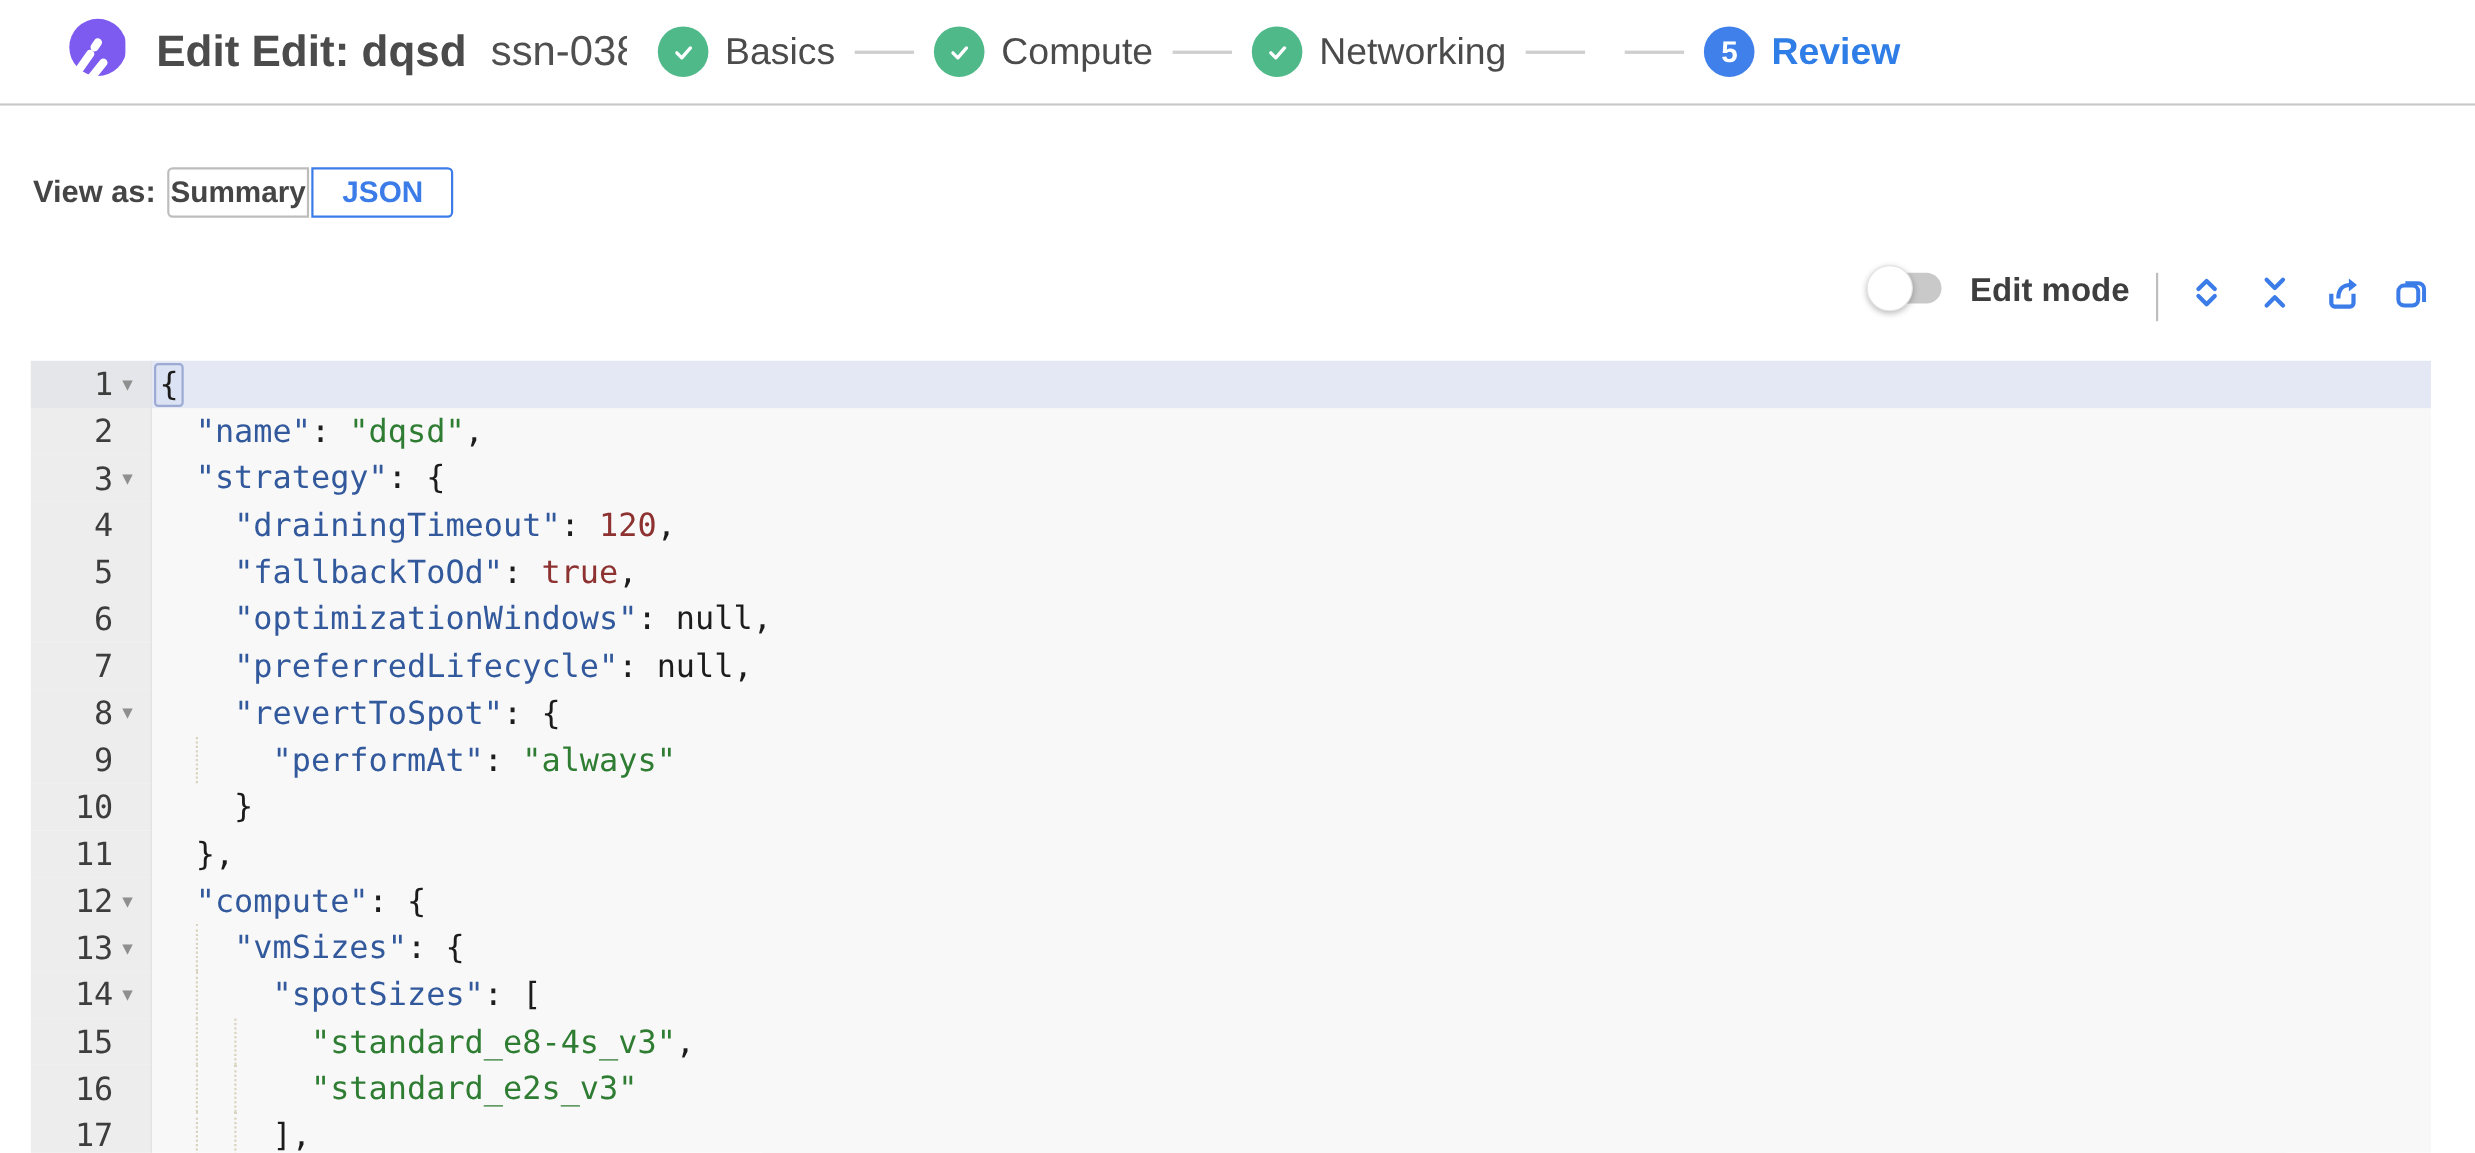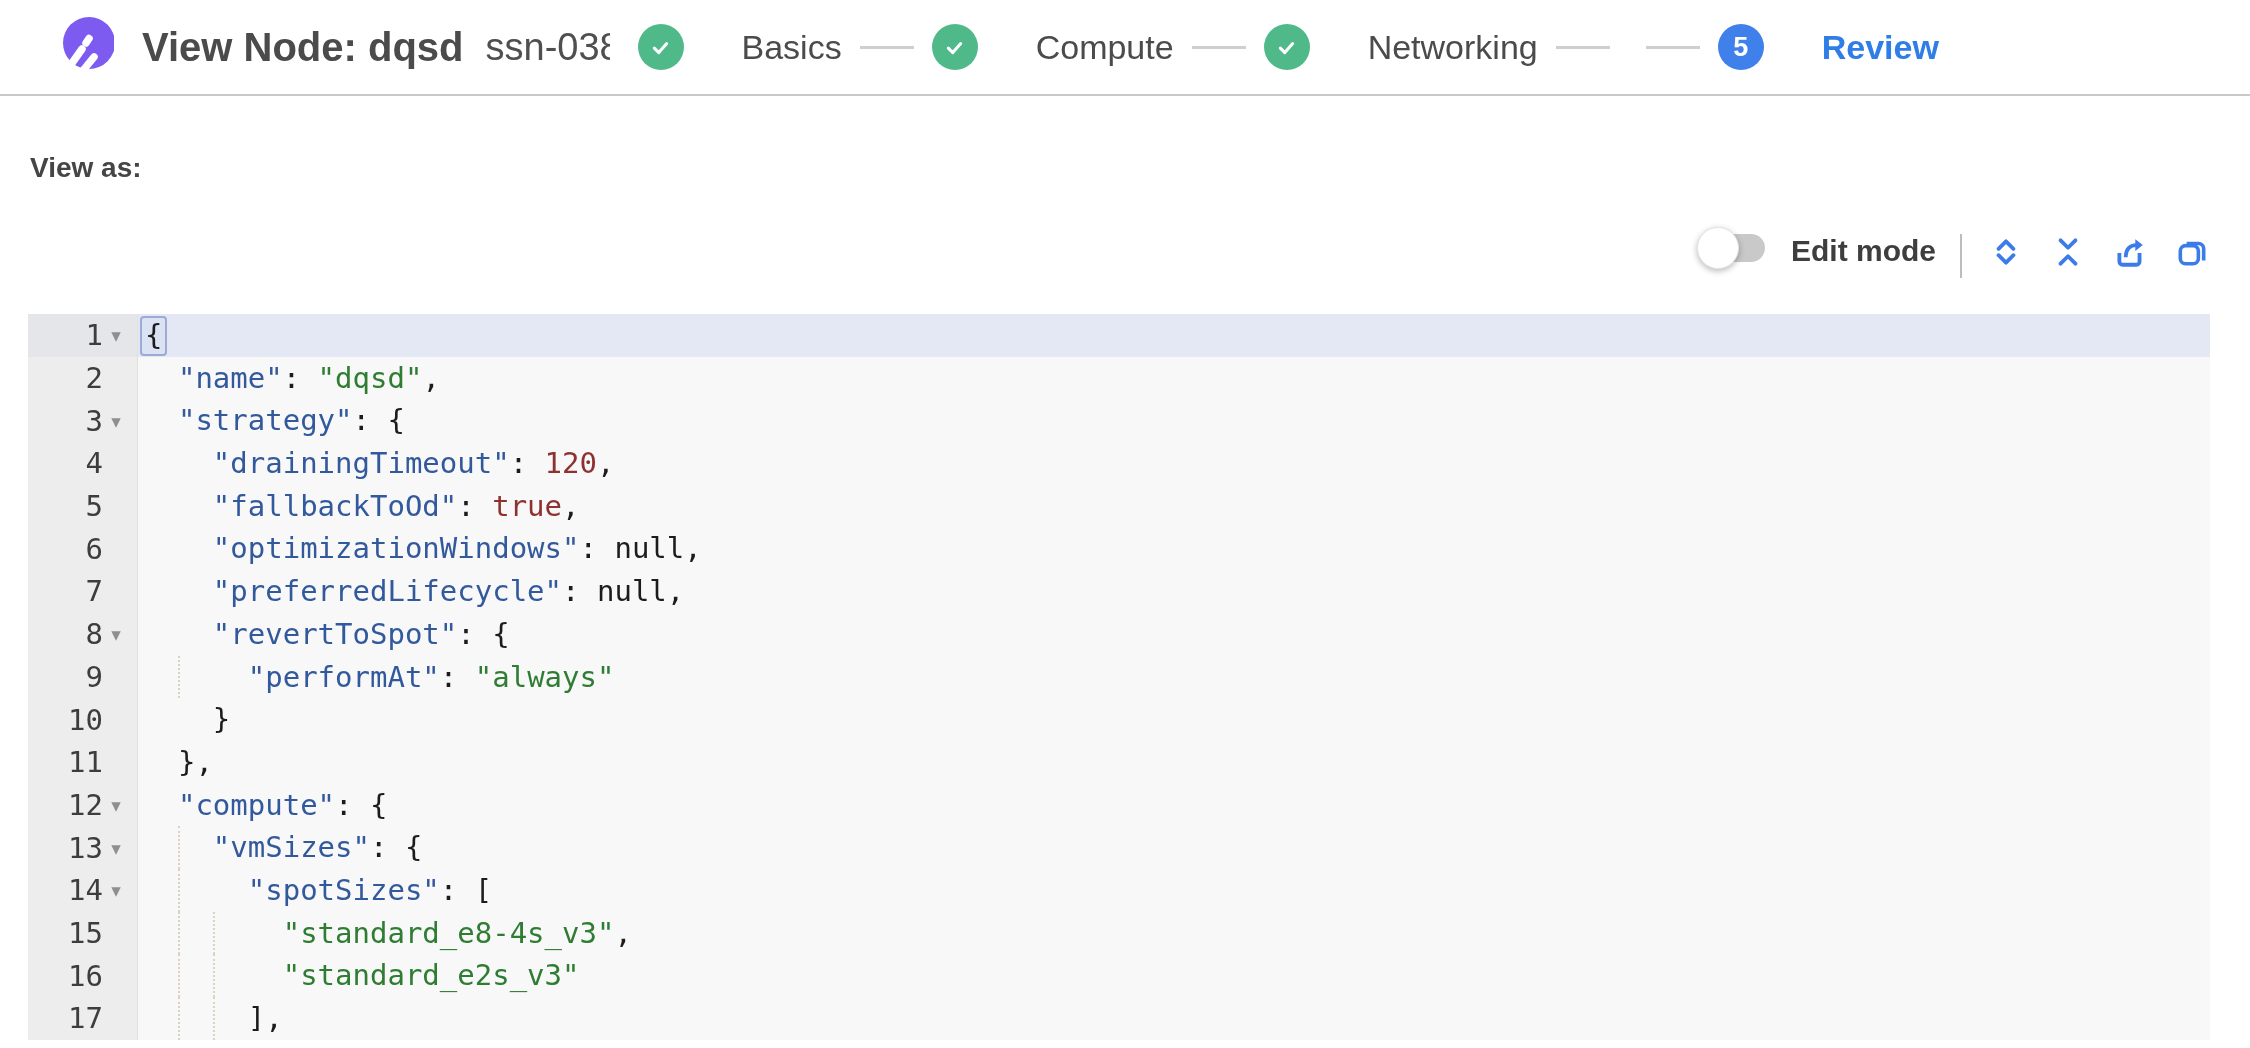--- a/index.html
+++ b/index.html
@@ -7,21 +7,21 @@
               font-family:"Liberation Sans", sans-serif; }
 
   
   .header { height:96px; border-bottom:2px solid #c9c9c9; display:flex;
             align-items:center; padding-left:56px; background:#fff; }
   .logo { width:58px; height:62px; margin-right:28px; flex:0 0 auto; }
   .page-title { font-size:40px; font-weight:bold; color:#4b4b4b; white-space:nowrap; }
   .subtitle-clip { margin-left:22px; width:124px; overflow:hidden; white-space:nowrap;
                    font-size:38px; color:#4f4f4f; flex:0 0 auto; }
   .steps { display:flex; align-items:center; margin-left:28px; }
-  .step { display:flex; align-items:center; cursor:pointer;gap:43px; }
+  .step { display:flex; align-items:center; cursor:pointer; }
   .step-circle { width:46px; height:46px; border-radius:50%; display:flex;
                  align-items:center; justify-content:center; flex:0 0 auto; }
   .step-circle.done { background:var(--step-done-green); }
   .step-circle.current { background:var(--step-active-blue); color:#fff;
                          font-weight:bold; font-size:27px; }
   .step-label { margin-left:15px; font-size:34px; color:#4b4b4b; white-space:nowrap; }
   .step.active .step-label { color:var(--review-blue); font-weight:700; }
   .connector { width:54px; height:3px; background:#cfcfcf; margin:0 18px; }
 
   
@@ -73,21 +73,21 @@
 </head>
 <body>
 
 <div class="header">
   <svg class="logo" viewBox="0 0 58 62">
     <circle cx="33" cy="27" r="26" fill="#7d5af0"></circle>
     <line x1="9" y1="57" x2="26" y2="33" stroke="#fff" stroke-width="7.5" stroke-linecap="round"></line>
     <line x1="25" y1="57" x2="38" y2="41" stroke="#fff" stroke-width="7.5" stroke-linecap="round"></line>
     <line x1="30" y1="27" x2="33" y2="22.5" stroke="#fff" stroke-width="7.5" stroke-linecap="round"></line>
   </svg>
-  <h1 class="page-title">View Node: dqsd</h1>
+  <h1 class="page-title">Edit Edit: dqsd</h1>
   <div class="subtitle-clip">ssn-038</div>
   <nav class="steps">
       <div class="step">
         <div class="step-circle done">
           <svg viewBox="0 0 24 24" width="27" height="27" fill="none" stroke="#fff" stroke-width="2.7" stroke-linecap="round" stroke-linejoin="round">
             <polyline points="6.5,12.5 10.5,16.5 17.5,8.5"></polyline>
           </svg>
         </div>
         <span class="step-label">Basics</span>
       </div>
@@ -113,20 +113,24 @@
       <div class="connector"></div>
       <div class="step active">
         <div class="step-circle current">5</div>
         <span class="step-label">Review</span>
       </div>
     </nav>
 </div>
 
 <div class="viewas-row">
   <span class="viewas-label">View as:</span>
+  <div>
+    <button class="seg-btn inactive">Summary</button>
+    <button class="seg-btn active">JSON</button>
+  </div>
 </div>
 
 <div class="toolbar-row">
   <div class="toggle">
     <div class="knob"></div>
   </div>
   <span class="edit-label">Edit mode</span>
   <div class="vdivider"></div>
   <div class="iconbar">
     <button class="icon-btn">

